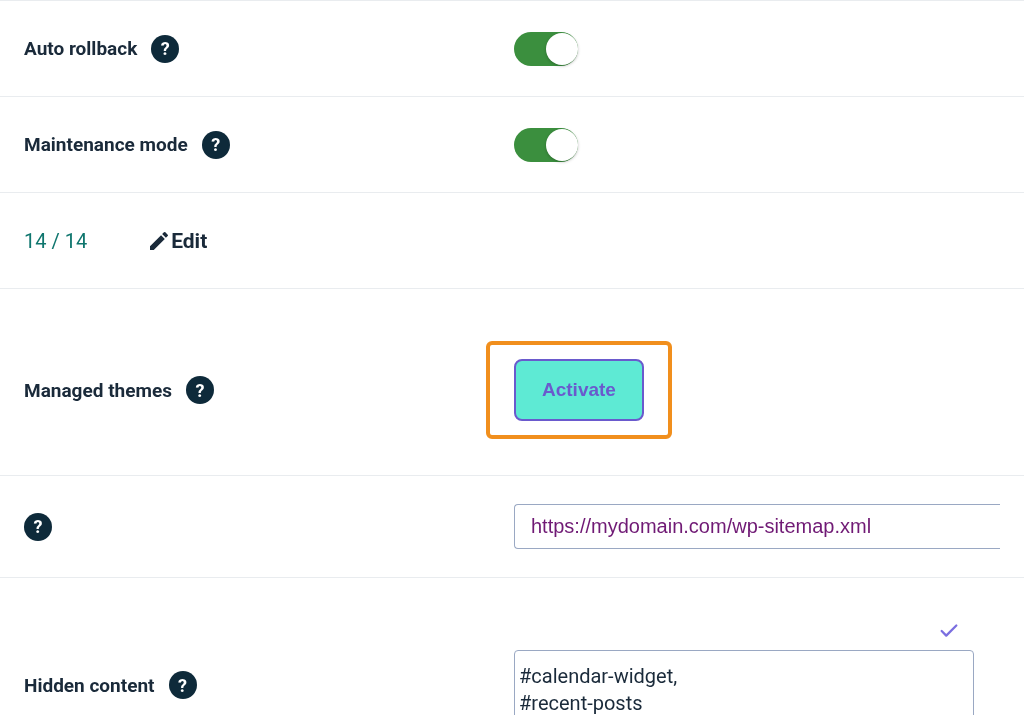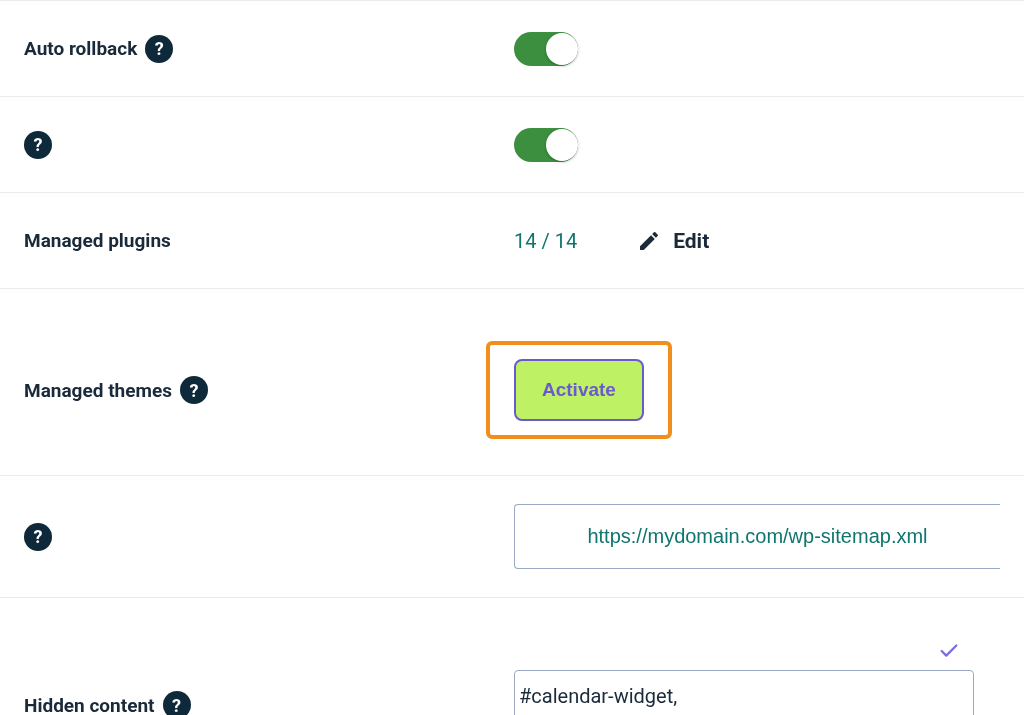--- a/index.html
+++ b/index.html
@@ -14,21 +14,21 @@
     align-items: center;
     padding: 28px 24px;
     border-top: 1px solid #e9ecef;
     min-height: 96px;
   }
   .row:first-child { border-top: 1px solid #e9ecef; }
   .label-cell {
     width: 490px;
     display: flex;
     align-items: center;
-    gap: 8px;
+    gap: 14px;
   }
   .label-text {
     font-weight: 700;
     font-size: 19px;
     color: #1a2a3a;
   }
   .help-icon {
     width: 28px;
     height: 28px;
     border-radius: 50%;
@@ -71,60 +71,58 @@
 
   
   .plugins-value {
     font-size: 20px;
     color: #0f766e;
     margin-right: 60px;
   }
   .edit-group {
     display: flex;
     align-items: center;
-    gap: 12px;
     cursor: pointer;
   }
   .pencil-icon svg { display: block; }
   .edit-text {
     font-weight: 700;
     font-size: 21px;
     color: #1a2a3a;
   }
 
   
   .themes-row { min-height: 120px; padding-top: 52px; padding-bottom: 36px; }
   .highlight-box {
     border: 4px solid #f18f1d;
     border-radius: 6px;
     padding: 14px 24px;
     margin-left: -28px;
   }
   .activate-btn {
     border: 2px solid #6a5acd;
-    background: #bef264;
+    background: #5eead4;
     color: #6a5acd;
     font-weight: 700;
     font-size: 19px;
     padding: 18px 26px;
     border-radius: 8px;
     cursor: pointer;
   }
 
   
   .text-input {
     width: 100%;
     max-width: 530px;
     border: 1px solid #9aa8c3;
-    padding: 20px 16px;
+    padding: 10px 16px;
     font-size: 20px;
-    color: #0f766e;
+    color: #701a75;
     border-radius: 4px;
     outline: none;
-    text-align: center;
   }
 
   
   .textarea-wrap {
     position: relative;
     width: 100%;
     max-width: 460px;
   }
   .textarea {
     width: 100%;
@@ -161,33 +159,31 @@
   </div>
   <div class="value-cell">
     <div class="toggle">
       <div class="toggle-knob"></div>
     </div>
   </div>
 </div>
 
 <div class="row">
   <div class="label-cell">
+    <span class="label-text">Maintenance mode</span>
     <span class="help-icon">?</span>
   </div>
   <div class="value-cell">
     <div class="toggle">
       <div class="toggle-knob"></div>
     </div>
   </div>
 </div>
 
 <div class="row">
-  <div class="label-cell">
-    <span class="label-text">Managed plugins</span>
-  </div>
   <div class="value-cell">
     <span class="plugins-value">14 / 14</span>
     <div class="edit-group">
       <span class="pencil-icon">
         <svg width="24" height="24" viewBox="0 0 24 24" fill="#1a2a3a">
             <path d="M3 17.25V21h3.75l11.06-11.06-3.75-3.75L3 17.25zM20.71 7.04a1 1 0 0 0 0-1.41l-2.34-2.34a1 1 0 0 0-1.41 0l-1.83 1.83 3.75 3.75 1.83-1.83z"></path>
           </svg>
       </span>
       <span class="edit-text">Edit</span>
     </div>

